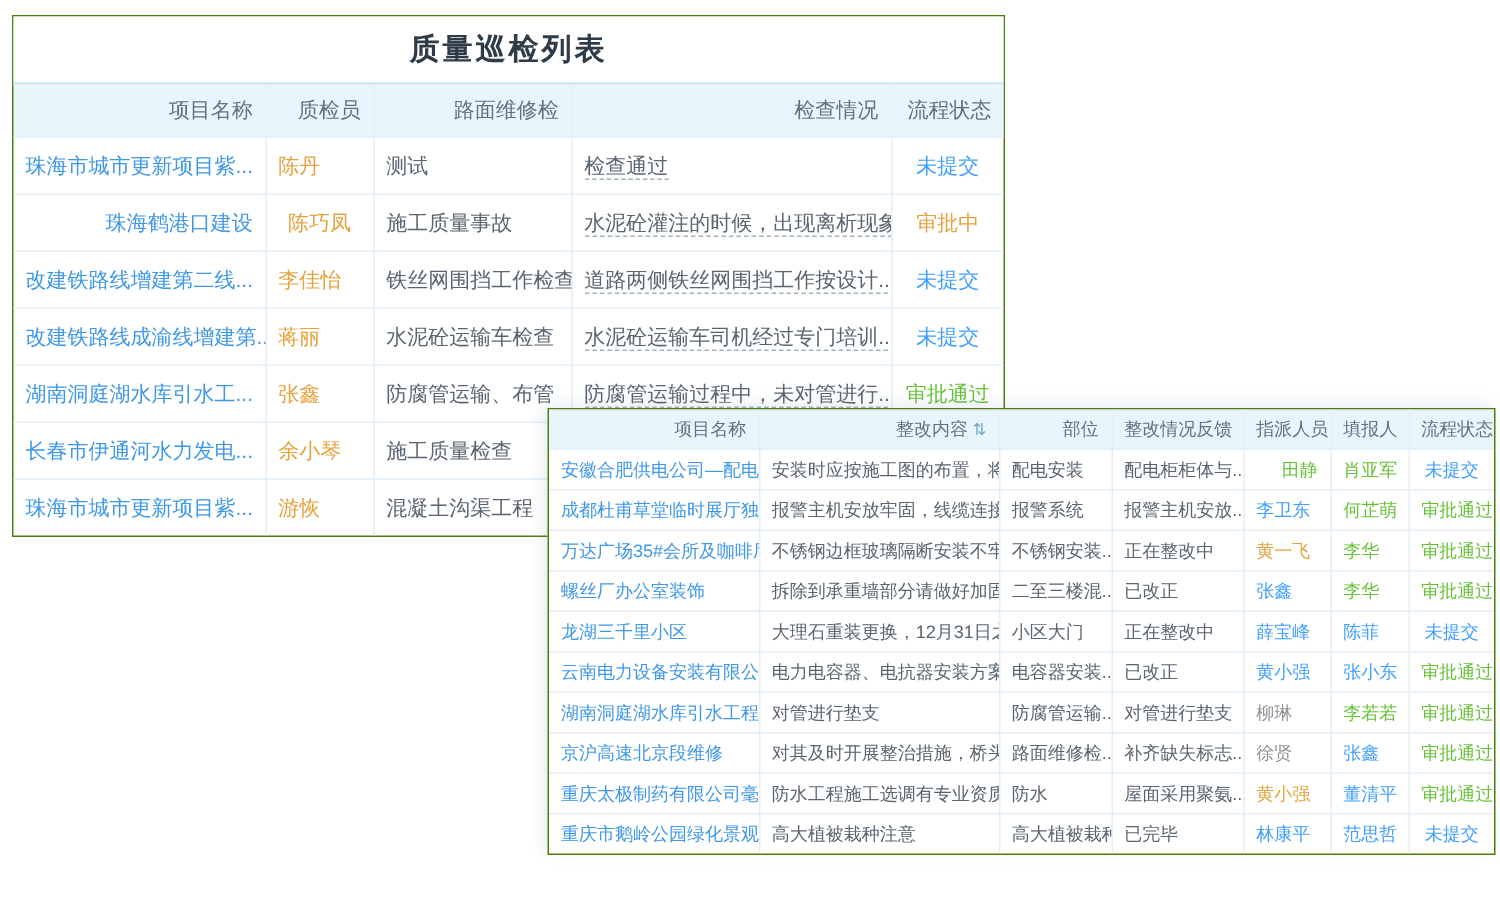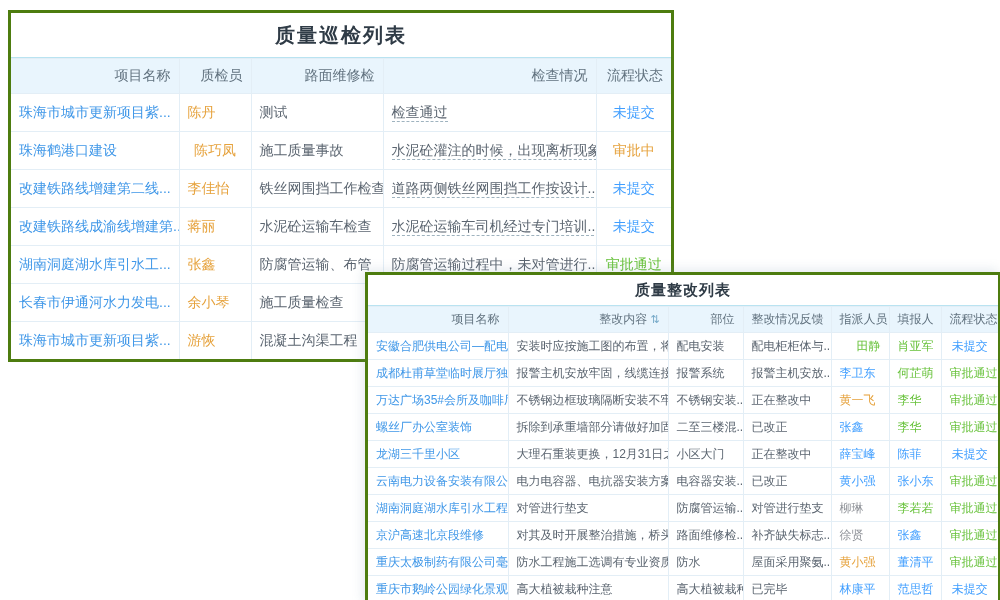--- a/index.html
+++ b/index.html
@@ -1,20 +1,20 @@
 <!DOCTYPE html>
 <html><head>
 <meta charset="utf-8">
 <style>
   html,body{margin:0;padding:0}
   body{
     width:1000px;height:600px;position:relative;overflow:hidden;
     background:#ffffff;font-family:"Liberation Sans","DejaVu Sans",sans-serif;
   }
-  .card{position:absolute;background:#fff;border:3px solid #4d7c0f}
+  .card{position:absolute;background:#fff;border:1px solid #4d7c0f}
   .table-title{
     text-align:center;font-weight:bold;color:#2f3b46;background:#fff;
     border-bottom:1px solid #b9e3f1;
   }
   table{width:100%;border-collapse:collapse;table-layout:fixed}
   th{background:#e9f5fd;color:#61727f;font-weight:normal;text-align:right}
   td,th{
     border:1px solid #e3eef6;padding:0 8px;overflow:hidden;
     white-space:nowrap;
   }
@@ -60,21 +60,21 @@
       </thead>
     <tbody>
         <tr>
           <td style="text-align: left;"><span class="cell-link">珠海市城市更新项目紫...</span></td>
           <td style="text-align: left;"><span style="color: rgb(230, 162, 60);">陈丹</span></td>
           <td style="text-align: left;"><span>测试</span></td>
           <td style="text-align: left;"><span class="cell-dashed">检查通过</span></td>
           <td class="status-cell" style="text-align: center;"><span style="color: rgb(64, 158, 255);">未提交</span></td>
         </tr>
         <tr>
-          <td style="text-align: left;"><span class="cell-link">珠海鹤港口建设</span></td>
+          <td style="text-align: right;"><span class="cell-link">珠海鹤港口建设</span></td>
           <td style="text-align: center;"><span style="color: rgb(230, 162, 60);">陈巧凤</span></td>
           <td style="text-align: left;"><span>施工质量事故</span></td>
           <td style="text-align: left;"><span class="cell-dashed">水泥砼灌注的时候，出现离析现象</span></td>
           <td class="status-cell" style="text-align: center;"><span style="color: rgb(230, 162, 60);">审批中</span></td>
         </tr>
         <tr>
           <td style="text-align: left;"><span class="cell-link">改建铁路线增建第二线...</span></td>
           <td style="text-align: left;"><span style="color: rgb(230, 162, 60);">李佳怡</span></td>
           <td style="text-align: left;"><span>铁丝网围挡工作检查</span></td>
           <td style="text-align: left;"><span class="cell-dashed">道路两侧铁丝网围挡工作按设计...</span></td>
@@ -106,21 +106,20 @@
           <td style="text-align: left;"><span style="color: rgb(230, 162, 60); margin-top: 18px;">游恢</span></td>
           <td style="text-align: left;"><span>混凝土沟渠工程</span></td>
           <td style="text-align: left;"><span></span></td>
           <td class="status-cell" style="text-align: center;"><span></span></td>
         </tr>
       </tbody>
   </table>
 </div>
 
 <div class="card" id="rectification-card">
-  <div class="table-title">质量整改列表</div>
   <table>
     <colgroup>
       <col style="width:140px">
         <col style="width:160px">
         <col style="width:75px">
         <col style="width:88px">
         <col style="width:58px">
         <col style="width:52px">
         <col style="width:57px">
     </colgroup>

